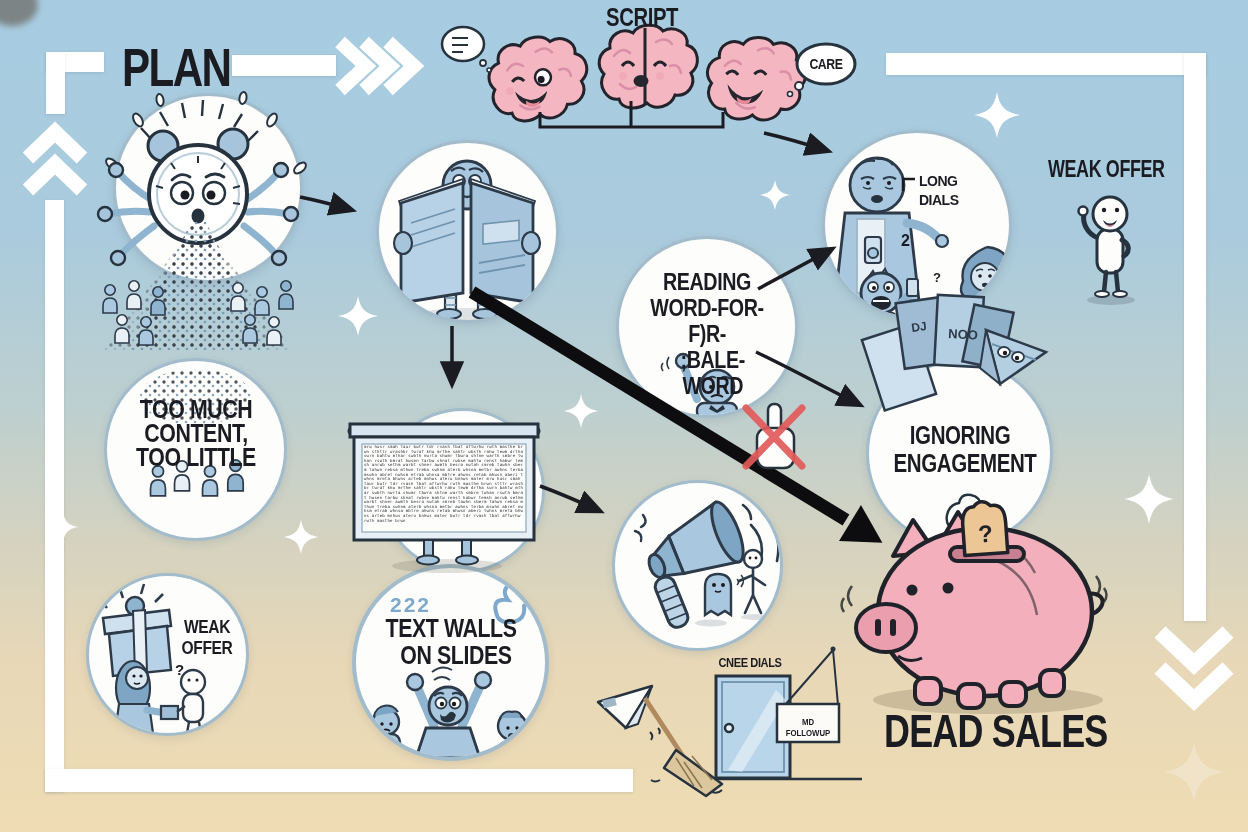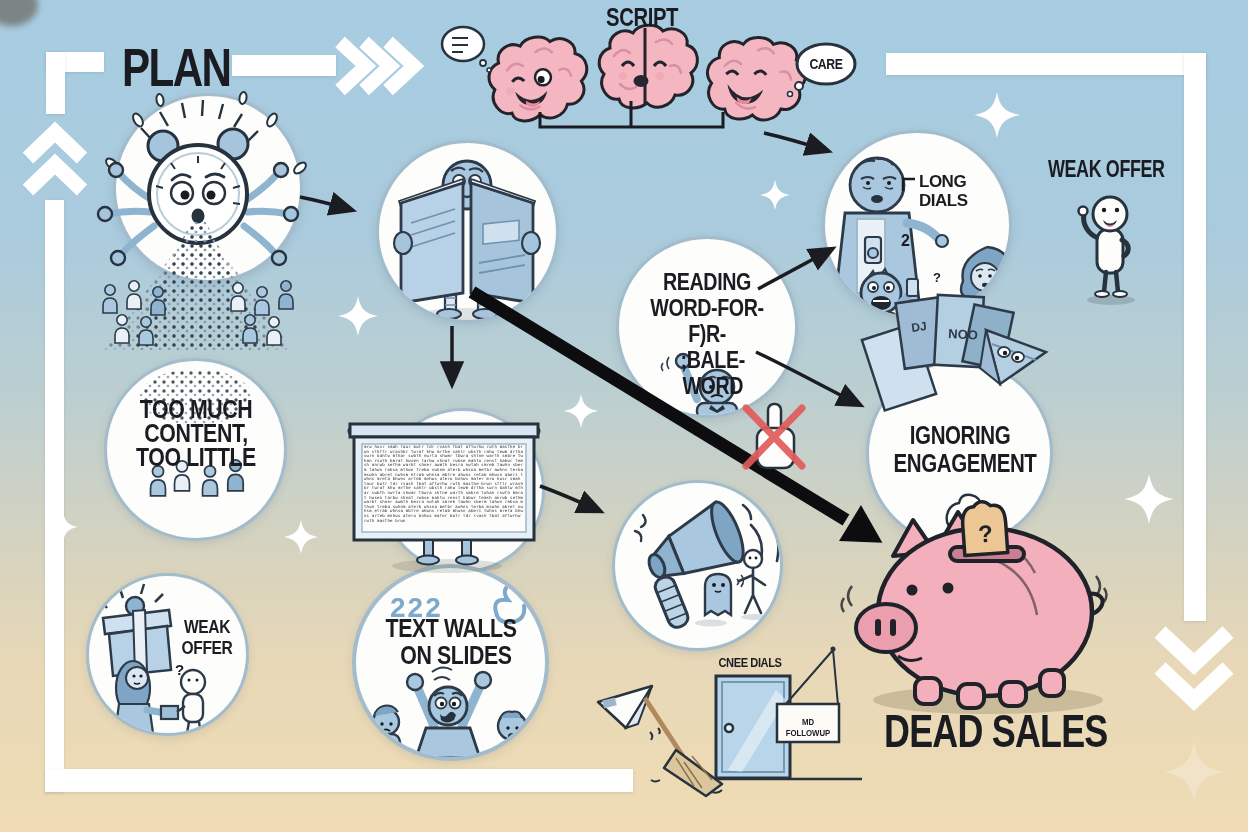--- a/index.html
+++ b/index.html
@@ -181,21 +181,21 @@
       <path d="M80,44 q4,5 8,0 q4,-5 8,1 l-2,5 q-7,5 -13,0 z" fill="#26333f"></path>
       <polygon points="66,58 110,58 120,88 56,88" fill="#a9c7de" stroke="#2c3a49" stroke-width="2.8"></polygon>
       <circle cx="152" cy="56" r="14" fill="#a9c7de" stroke="#2c3a49" stroke-width="2.4"></circle>
       <path d="M140,48 q4,-8 12,-6 q8,-2 10,6" fill="#7ea6c4" stroke="#2c3a49" stroke-width="2"></path>
       <circle cx="148" cy="58" r="1.7" fill="#1b1b22"></circle>
         <circle cx="157" cy="58" r="1.7" fill="#1b1b22"></circle>
       <ellipse cx="152" cy="66" rx="4" ry="3" fill="#26333f"></ellipse>
       <rect x="138" y="72" width="28" height="18" rx="8" fill="#8fb4d0" stroke="#2c3a49" stroke-width="2.4"></rect>
     </g>
   </svg>
-  <div class="lbl" style="left:34px;top:26px;font-size:28px;letter-spacing:2px;color:#7fa9cc">222</div>
+  <div class="lbl" style="left:34px;top:26px;font-size:21px;letter-spacing:2px;color:#7fa9cc">222</div>
   <div class="stack cc" style="left:6px;top:47px;width:178px;font-size:26px;line-height:27px">
     <div>TEXT WALLS</div>
     <div style="margin-left:12px">ON SLIDES</div>
   </div>
 </div>
 
 <div class="circle" style="left:612px;top:480px;width:165px;height:165px">
   <svg width="165" height="165">
     <path d="M28,32 q6,8 -2,12 M20,48 q8,2 6,10" stroke="#2c3a49" stroke-width="2.4" fill="none" stroke-linecap="round"></path>
     <g transform="rotate(-22 82 70)">
@@ -260,21 +260,21 @@
         <circle cx="21" cy="17" r="2" fill="#1b1b22"></circle>
       <circle cx="36" cy="16" r="5" fill="#fff" stroke="#2c3a49" stroke-width="1.8"></circle>
         <circle cx="35" cy="17" r="2" fill="#1b1b22"></circle>
       <ellipse cx="28" cy="32" rx="10" ry="7" fill="#20262e"></ellipse>
       <path d="M20,30 h16" stroke="#fff" stroke-width="2"></path>
       <rect x="12" y="42" width="32" height="18" rx="6" fill="#8fb4d0" stroke="#2c3a49" stroke-width="2.4"></rect>
       <path d="M46,34 L58,22" stroke="#8fb4d0" stroke-width="8" stroke-linecap="round"></path>
       <rect x="54" y="8" width="11" height="17" rx="2" fill="#cfe0ee" stroke="#2c3a49" stroke-width="2"></rect>
     </g>
   </svg>
-  <div class="lbl" style="left:94px;top:39px;font-size:17px;line-height:19px">
+  <div class="lbl" style="left:94px;top:39px;font-size:14px;line-height:19px">
     <div>LONG</div>
     <div>DIALS</div>
   </div>
   <div class="lbl" style="left:76px;top:100px;font-size:16px">2</div>
   <div class="lbl" style="left:108px;top:138px;font-size:13px">?</div>
   <div class="lbl" style="left:168px;top:152px;font-size:13px">?</div>
 </div>
 
 <div class="circle" style="left:866px;top:360px;width:181px;height:181px">
   <svg width="181" height="181">

